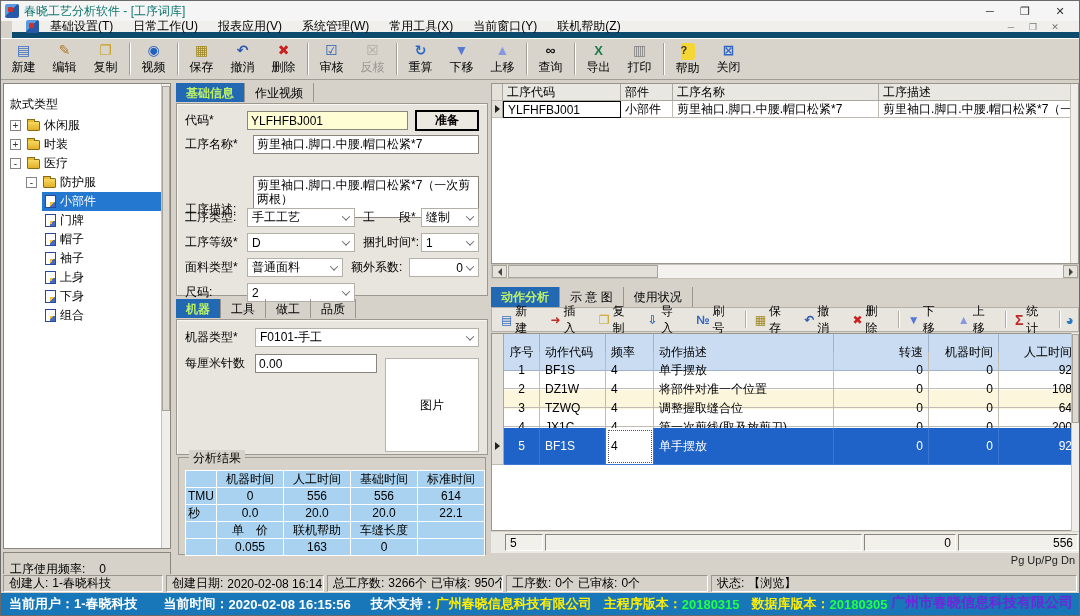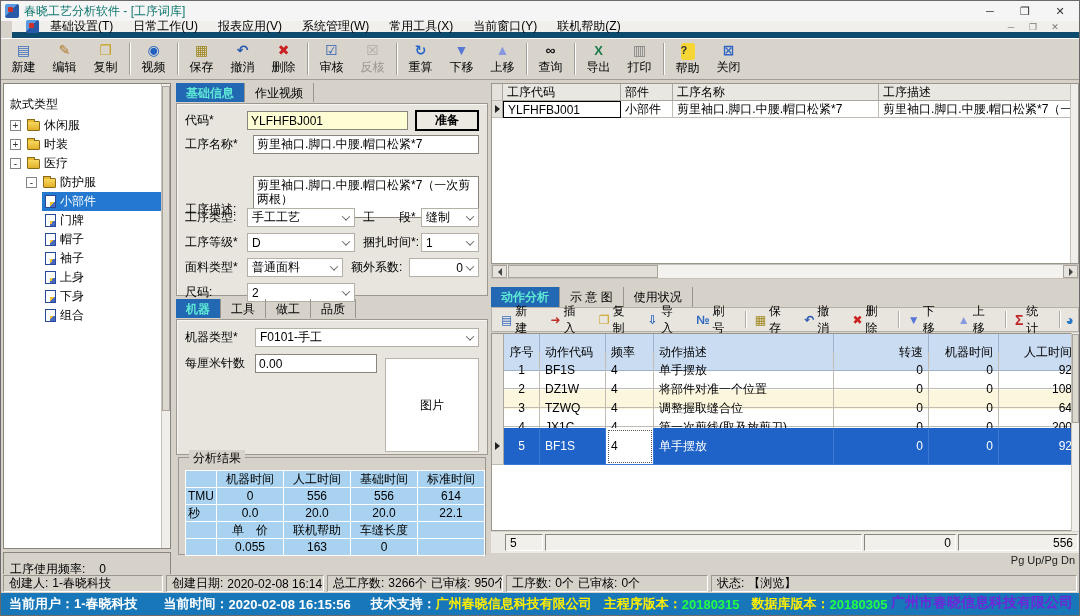--- a/index.html
+++ b/index.html
@@ -48,21 +48,21 @@
   .page { width:11px; height:13px; flex:none; background:#fff; border:1px solid #28489a; position:relative; }
   .page::after { content:""; position:absolute; right:0; bottom:0; width:5px; height:5px; background:linear-gradient(135deg,#f0c030 40%,#4a6ac0 40%); }
   .tree-vsb { position:absolute; right:0; top:0; bottom:0; width:9px; background:#f0eeea; border-left:1px solid #c6c2ba; }
   .tree-vsb .thumb { position:absolute; left:0; right:0; top:2px; height:70%; background:#dcd8d0; border:1px solid #a8a49c; }
   .treefoot { position:absolute; left:2px; top:471px; width:168px; height:22px; border:1px solid #8a867e; display:flex; align-items:center; gap:14px; padding:16px 6px; background:#d6d2ca; }
 
   
   .mid { position:absolute; left:175px; top:2px; width:312px; height:472px; }
   .tabs { display:flex; height:19px; align-items:stretch; }
   .tab { padding:2px 10px 0 10px; border-right:1px solid #9a968e; }
-  .tab.active { background:#2268b2; color:#5eead4; font-weight:bold; }
+  .tab.active { background:#2268b2; color:#bef264; font-weight:bold; }
   .gbox { position:absolute; left:0; right:0; border:1px solid #9c9890; background:#e8e5de; box-shadow:inset 1px 1px 0 #f8f6f2; }
   .frow { position:absolute; left:8px; right:8px; display:flex; align-items:center; }
   .flbl { flex:none; white-space:nowrap; }
   .inp { background:#fff; border:1px solid #8a867e; height:19px; display:flex; align-items:center; padding:0 3px; overflow:hidden; white-space:nowrap; font-size:12px; font-family:inherit; }
   .yellow { background:#fefdd4; }
   .txtarea { background:#fff; border:1px solid #8a867e; padding:1px 3px; height:42px; line-height:14px; overflow:hidden; }
   .btn-ready { margin-left:7px; flex:none; width:64px; height:21px; border:2px solid #000; background:#ece9e2; font-weight:bold; text-align:center; line-height:17px; }
   .cmb { background:#fff; border:1px solid #b4b0a8; height:19px; display:flex; align-items:center; padding:0 2px 0 4px; position:relative; }
   .cmb .cv { flex:1; white-space:nowrap; overflow:hidden; }
   .cmb .cv.num { text-align:right; padding-right:4px; }

